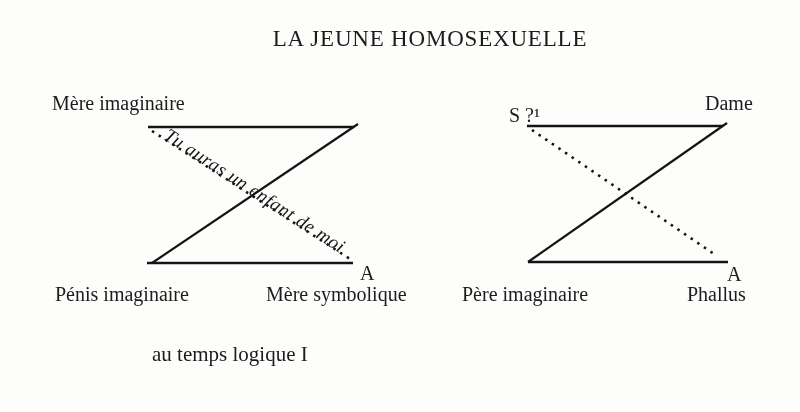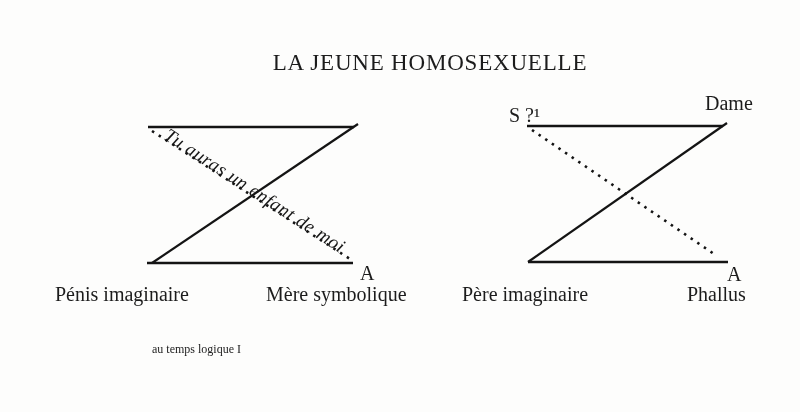--- a/index.html
+++ b/index.html
@@ -6,42 +6,42 @@
   .page{
     position:relative;
     width:800px;height:412px;
     background:#fdfdfc;
     overflow:hidden;
     font-family:"Liberation Serif", serif;
     color:#1c1c1c;
   }
   .title{
     position:absolute;
-    left:430px;top:50px;
+    left:430px;top:26px;
     transform:translateX(-50%);
     font-size:23px;
     letter-spacing:0.8px;
     white-space:nowrap;
     font-weight:normal;
     margin:0;
   }
   .lbl{
     position:absolute;
     font-size:20px;
     white-space:nowrap;
     line-height:1.1;
   }
   .corner-letter{
     position:absolute;
     font-size:20px;
     line-height:1;
   }
   .caption{
     position:absolute;
-    font-size:12px;
+    font-size:21px;
     white-space:nowrap;
   }
   .diag-text{
     position:absolute;
     left:172px;top:124px;
     transform:rotate(33deg);
     transform-origin:0 0;
     font-size:19px;
     font-style:italic;
     letter-spacing:0.5px;
@@ -67,20 +67,21 @@
     </g>
 
     <g stroke="#141414" fill="none">
       <line x1="527" y1="126" x2="723" y2="126" stroke-width="2.4"></line>
       <line x1="727" y1="123" x2="528" y2="262" stroke-width="2.2"></line>
       <line x1="528" y1="262" x2="728" y2="262" stroke-width="2.6"></line>
       <line x1="532" y1="130" x2="717" y2="256" stroke-width="2.6" stroke-dasharray="2.5 5.5"></line>
     </g>
   </svg>
 
+  <span class="lbl" style="left:52px;top:92px">Mère imaginaire</span>
   <span class="lbl" style="left:55px;top:283px">Pénis imaginaire</span>
   <span class="lbl" style="left:266px;top:283px">Mère symbolique</span>
   <span class="corner-letter" style="left:360px;top:263px">A</span>
   <span class="diag-text">Tu auras un enfant de moi</span>
   <span class="caption" style="left:152px;top:342px">au temps logique I</span>
 
   <span class="lbl" style="left:509px;top:104px">S ?¹</span>
   <span class="lbl" style="left:705px;top:92px">Dame</span>
   <span class="lbl" style="left:462px;top:283px">Père imaginaire</span>
   <span class="lbl" style="left:687px;top:283px">Phallus</span>

